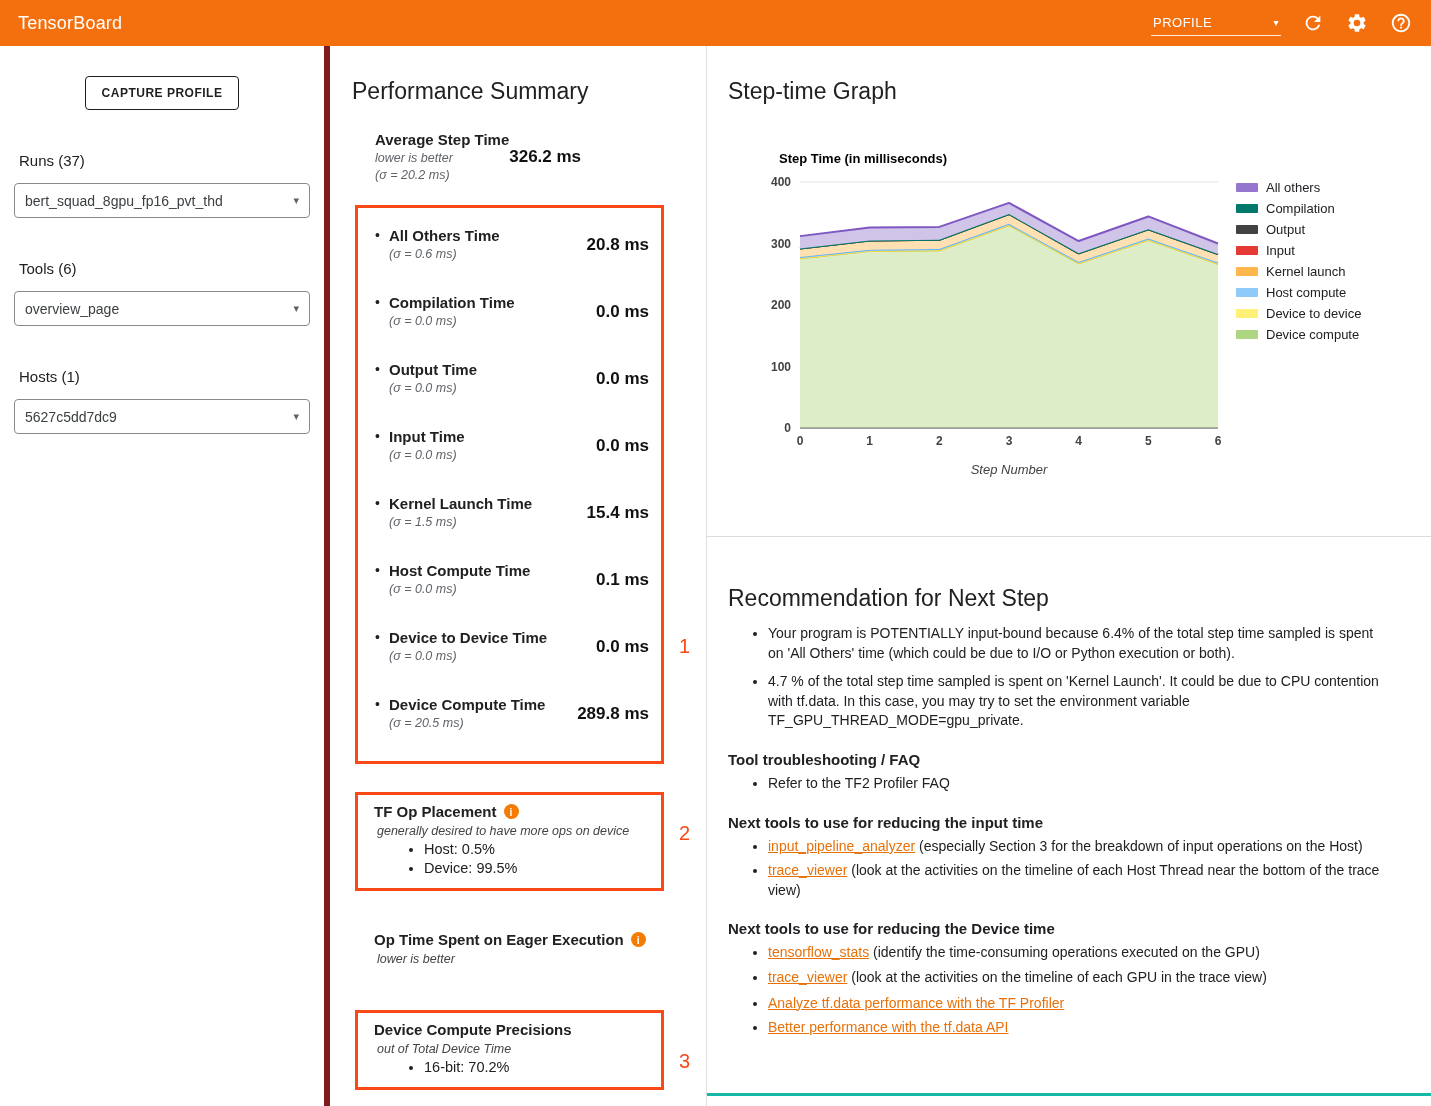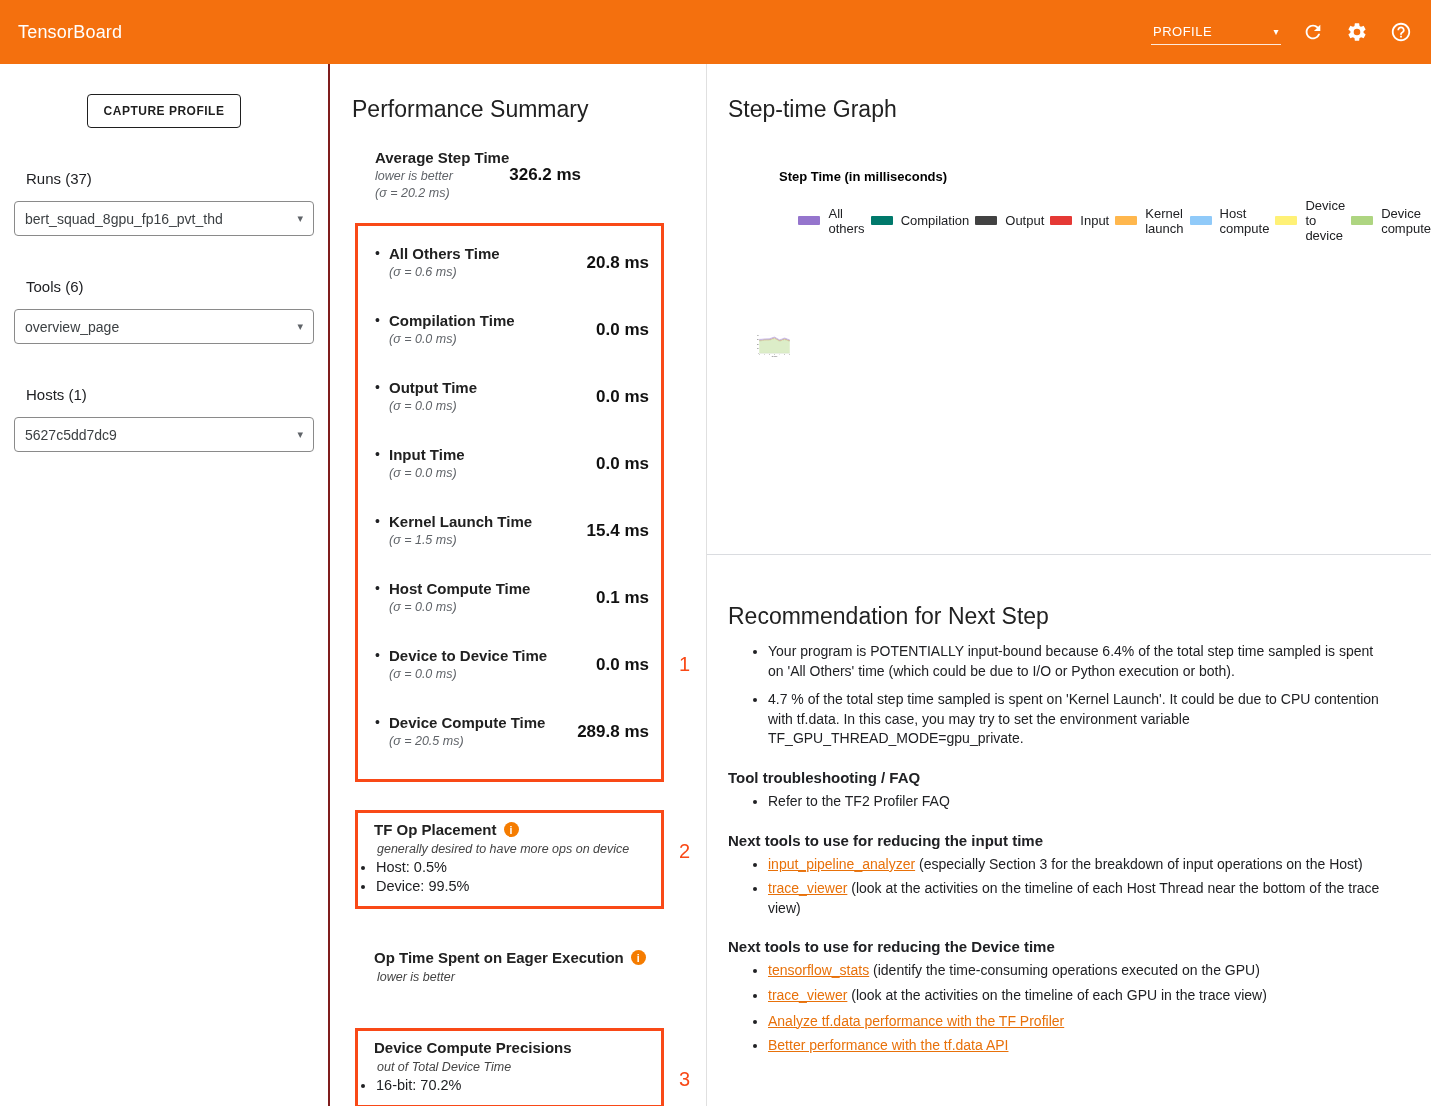--- a/index.html
+++ b/index.html
@@ -4,36 +4,36 @@
 <style>
   * { box-sizing: border-box; }
   html, body { margin: 0; padding: 0; }
   body {
     width: 1431px; height: 1106px; overflow: hidden;
     background: #fff; color: #202124;
     font-family: "Liberation Sans", "DejaVu Sans", sans-serif;
   }
 
   
-  .header { height: 64px; background: #f4700e; display: flex; align-items: center; justify-content: space-between; padding: 0 18px; }
+  .header { height: 46px; background: #f4700e; display: flex; align-items: center; justify-content: space-between; padding: 0 18px; }
   .logo { color: #fff; font-size: 18px; font-weight: 500; letter-spacing: .2px; }
   .header-right { display: flex; align-items: center; gap: 20px; }
   .dash-select { width: 130px; display: flex; align-items: center; justify-content: space-between; border-bottom: 1px solid rgba(255,255,255,.85); padding: 5px 2px; color: #fff; font-size: 13px; letter-spacing: .5px; cursor: pointer; }
   .dash-caret { font-size: 10px; }
   .hicon { width: 24px; height: 24px; display: flex; align-items: center; justify-content: center; cursor: pointer; }
   .hicon svg { width: 22px; height: 22px; fill: #fff; }
 
   
   .content { display: flex; height: 1060px; }
 
   
-  .sidebar { width: 330px; flex: none; border-right: 2px solid #7f1d1d; padding-top: 30px; }
+  .sidebar { width: 330px; flex: none; border-right: 6px solid #7f1d1d; padding-top: 30px; }
   .capture-btn { display: block; margin: 0 auto; background: #fff; border: 1px solid #1f1f1f; border-radius: 4px; padding: 9px 16px; font-size: 12px; font-weight: 600; letter-spacing: .5px; color: #1f1f1f; font-family: inherit; cursor: pointer; }
   .field { margin: 42px 14px 0 14px; }
-  .field-label { font-size: 15px; color: #202124; margin: 0 0 14px 12px; }
+  .field-label { font-size: 15px; color: #202124; margin: 0 0 14px 5px; }
   .select { height: 35px; border: 1px solid #8a8a8a; border-radius: 4px; display: flex; align-items: center; justify-content: space-between; padding: 0 10px; font-size: 14px; color: #3c4043; cursor: pointer; background: #fff; }
   .select-caret { color: #5f6368; font-size: 11px; }
 
   
   .summary-col { width: 377px; flex: none; border-right: 1px solid #e0e0e0; padding: 0 0 0 22px; overflow: hidden; }
   .col-title { font-size: 23px; font-weight: 400; color: #212121; margin: 32px 0 0 0; }
   .avg-row { display: flex; align-items: center; justify-content: flex-start; margin: 26px 54px 0 23px; }
   .m-name { font-size: 15px; font-weight: 700; color: #212121; line-height: 1.2; }
   .m-sub { font-size: 12.5px; font-style: italic; color: #5f6368; margin-top: 2px; line-height: 1.2; }
   .m-value { font-size: 17px; font-weight: 700; color: #111; white-space: nowrap; }
@@ -50,32 +50,32 @@
   .lbl-line { display: flex; }
   .bullet { width: 14px; font-size: 14px; color: #202124; flex: none; }
   .metric-row .m-sub { margin-left: 14px; }
 
   .info-inner { padding: 8px 10px 12px 3px; }
   .info-title-line { display: flex; align-items: center; gap: 7px; margin-left: 13px; }
   .info-title { font-size: 15px; font-weight: 700; color: #212121; }
   .info-icon { width: 15px; height: 15px; border-radius: 50%; background: #f57c00; color: #fff; font-size: 10.5px; font-weight: 700; display: flex; align-items: center; justify-content: center; flex: none; cursor: pointer; }
   .info-sub { font-style: italic; font-size: 12.5px; color: #444; margin: 4px 0 2px 16px; }
   .info-list { margin: 3px 0 0 0; padding-left: 15px; font-size: 14.5px; color: #202124; }
-  .info-list li { margin-top: 3px; }
+  .info-list li { margin-top: 3px; margin-left: 48px; }
   .plain-block { margin: 32px 42px 0 6px; }
   .wrap2 { margin-top: 28px; }
   .wrap3 { margin-top: 30px; }
 
   
   .right-col { flex: 1; display: flex; flex-direction: column; overflow: hidden; }
   .chart-card { height: 491px; border-bottom: 1px solid #dadce0; padding-left: 21px; }
   .chart-title { margin: 46px 0 6px 51px; font-size: 13px; font-weight: 700; color: #000000; }
   .chart-flex { display: flex; align-items: flex-start; gap: 8px; margin-left: 28px; }
   #step-chart { display: block; font-family: inherit; }
-  .legend { margin-top: 8px; display: flex; gap: 6px; }
+  .legend { margin-top: 8px; display: flex; flex-direction: column; gap: 6px; }
   .legend-item { display: flex; align-items: center; gap: 8px; font-size: 13px; color: #202124; }
   .legend-swatch { width: 22px; height: 9px; border-radius: 1px; flex: none; }
 
   .reco-card { height: 559px; border-bottom: 3px solid #14b8a6; padding: 16px 44px 0 21px; }
   .reco-list { margin: 12px 0 0 0; padding-left: 40px; font-size: 14px; line-height: 1.4; color: #202124; }
   .reco-list li { margin-bottom: 9px; }
   .reco-list.tight { margin-top: 6px; }
   .reco-list.tight li { margin-bottom: 5px; }
   .reco-subhead { margin: 20px 0 0 0; font-weight: 700; font-size: 15px; color: #202124; }
   .reco-link { color: #e8710a; text-decoration: underline; cursor: pointer; }

